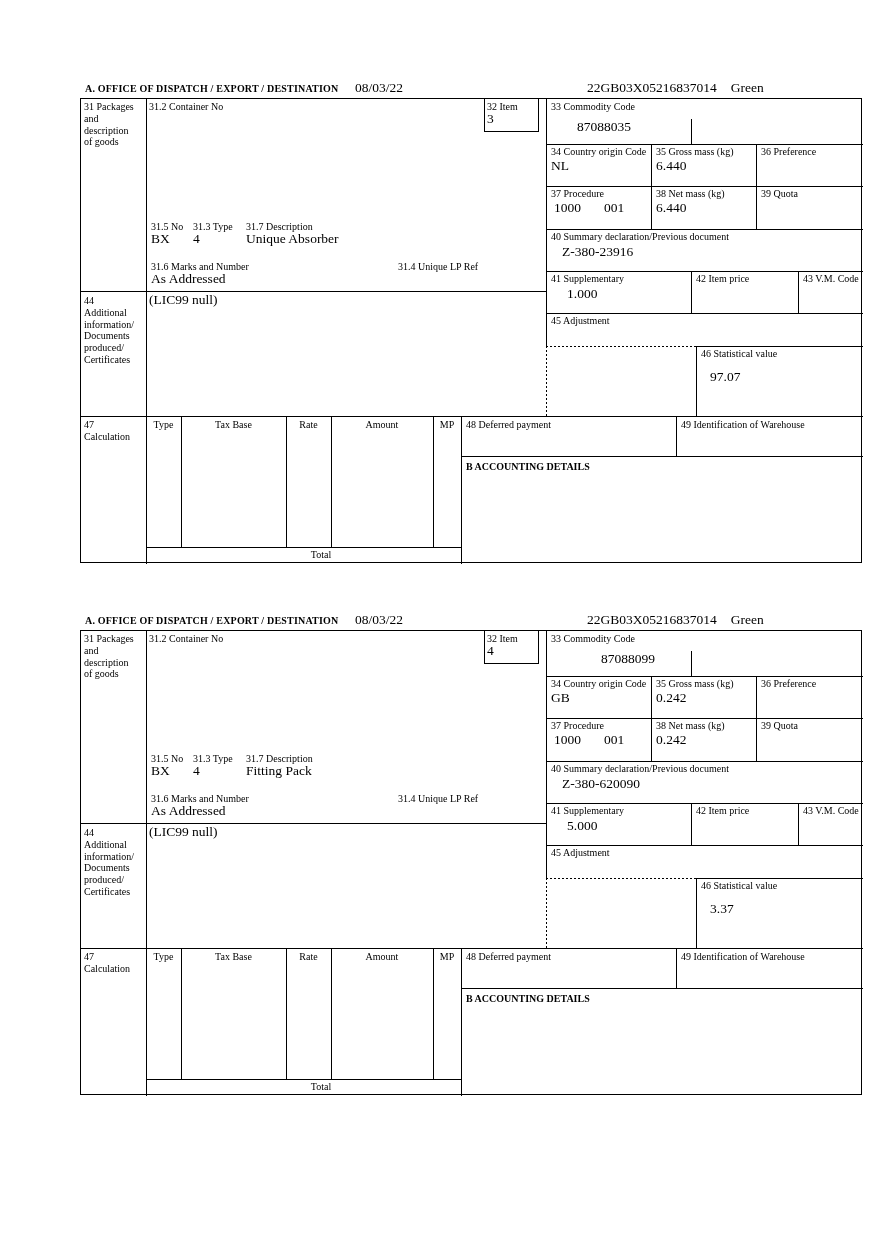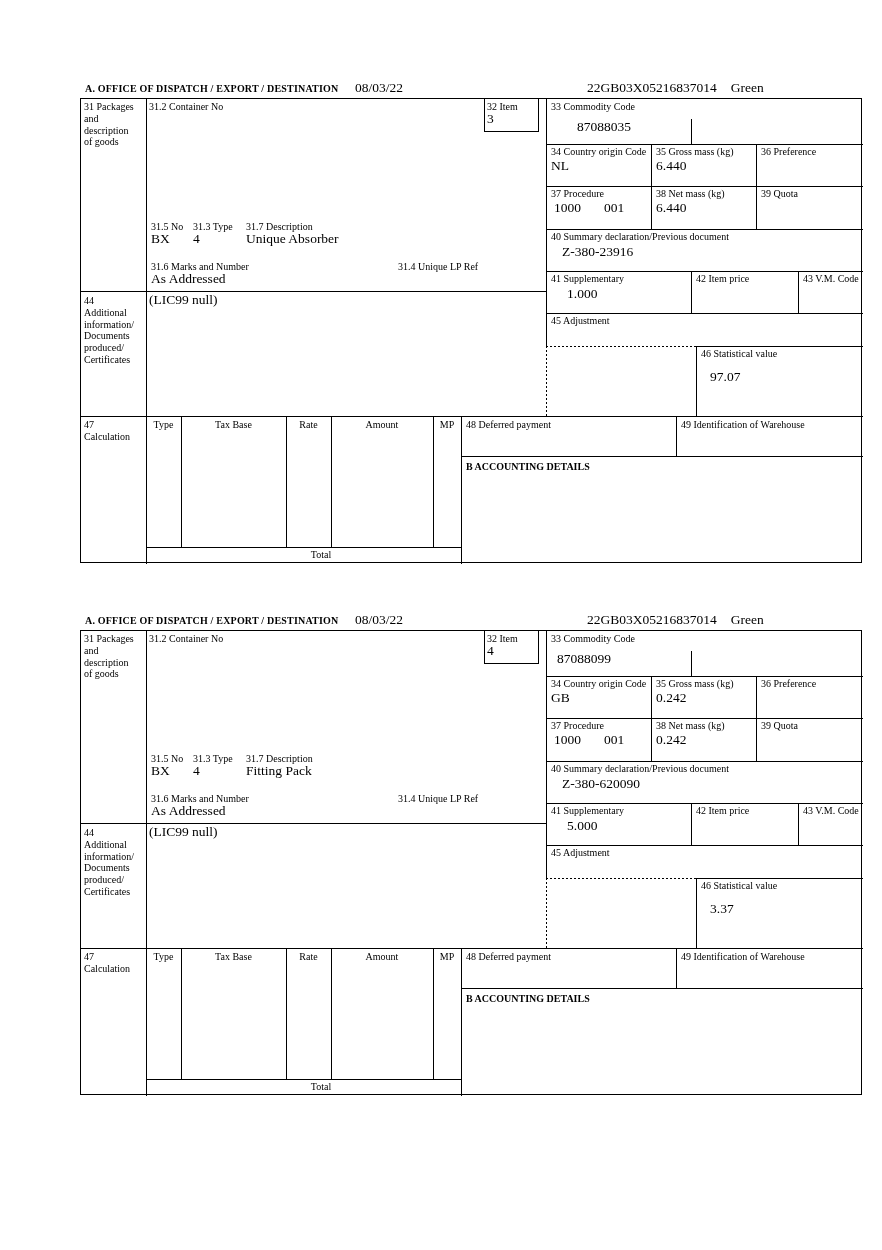--- a/index.html
+++ b/index.html
@@ -148,21 +148,21 @@
       <div class="val" style="left:112px;top:133px">4</div>
       <div class="val" style="left:165px;top:133px">Fitting Pack</div>
       <div class="lb" style="left:70px;top:162px">31.6 Marks and Number</div>
       <div class="lb" style="left:317px;top:162px">31.4 Unique LP Ref</div>
       <div class="val" style="left:70px;top:173px">As Addressed</div>
 
       <div class="lb" style="left:406px;top:2px">32 Item</div>
       <div class="val" style="left:406px;top:13px">4</div>
 
       <div class="lb" style="left:470px;top:2px">33 Commodity Code</div>
-      <div class="val" style="left:476px;top:21px">87088099</div>
+      <div class="val" style="left:520px;top:21px">87088099</div>
 
       <div class="lb" style="left:470px;top:47px">34 Country origin Code</div>
       <div class="val" style="left:470px;top:60px">GB</div>
       <div class="lb" style="left:575px;top:47px">35 Gross mass (kg)</div>
       <div class="val" style="left:575px;top:60px">0.242</div>
       <div class="lb" style="left:680px;top:47px">36 Preference</div>
 
       <div class="lb" style="left:470px;top:89px">37 Procedure</div>
       <div class="val" style="left:473px;top:102px">1000</div>
       <div class="val" style="left:523px;top:102px">001</div>

